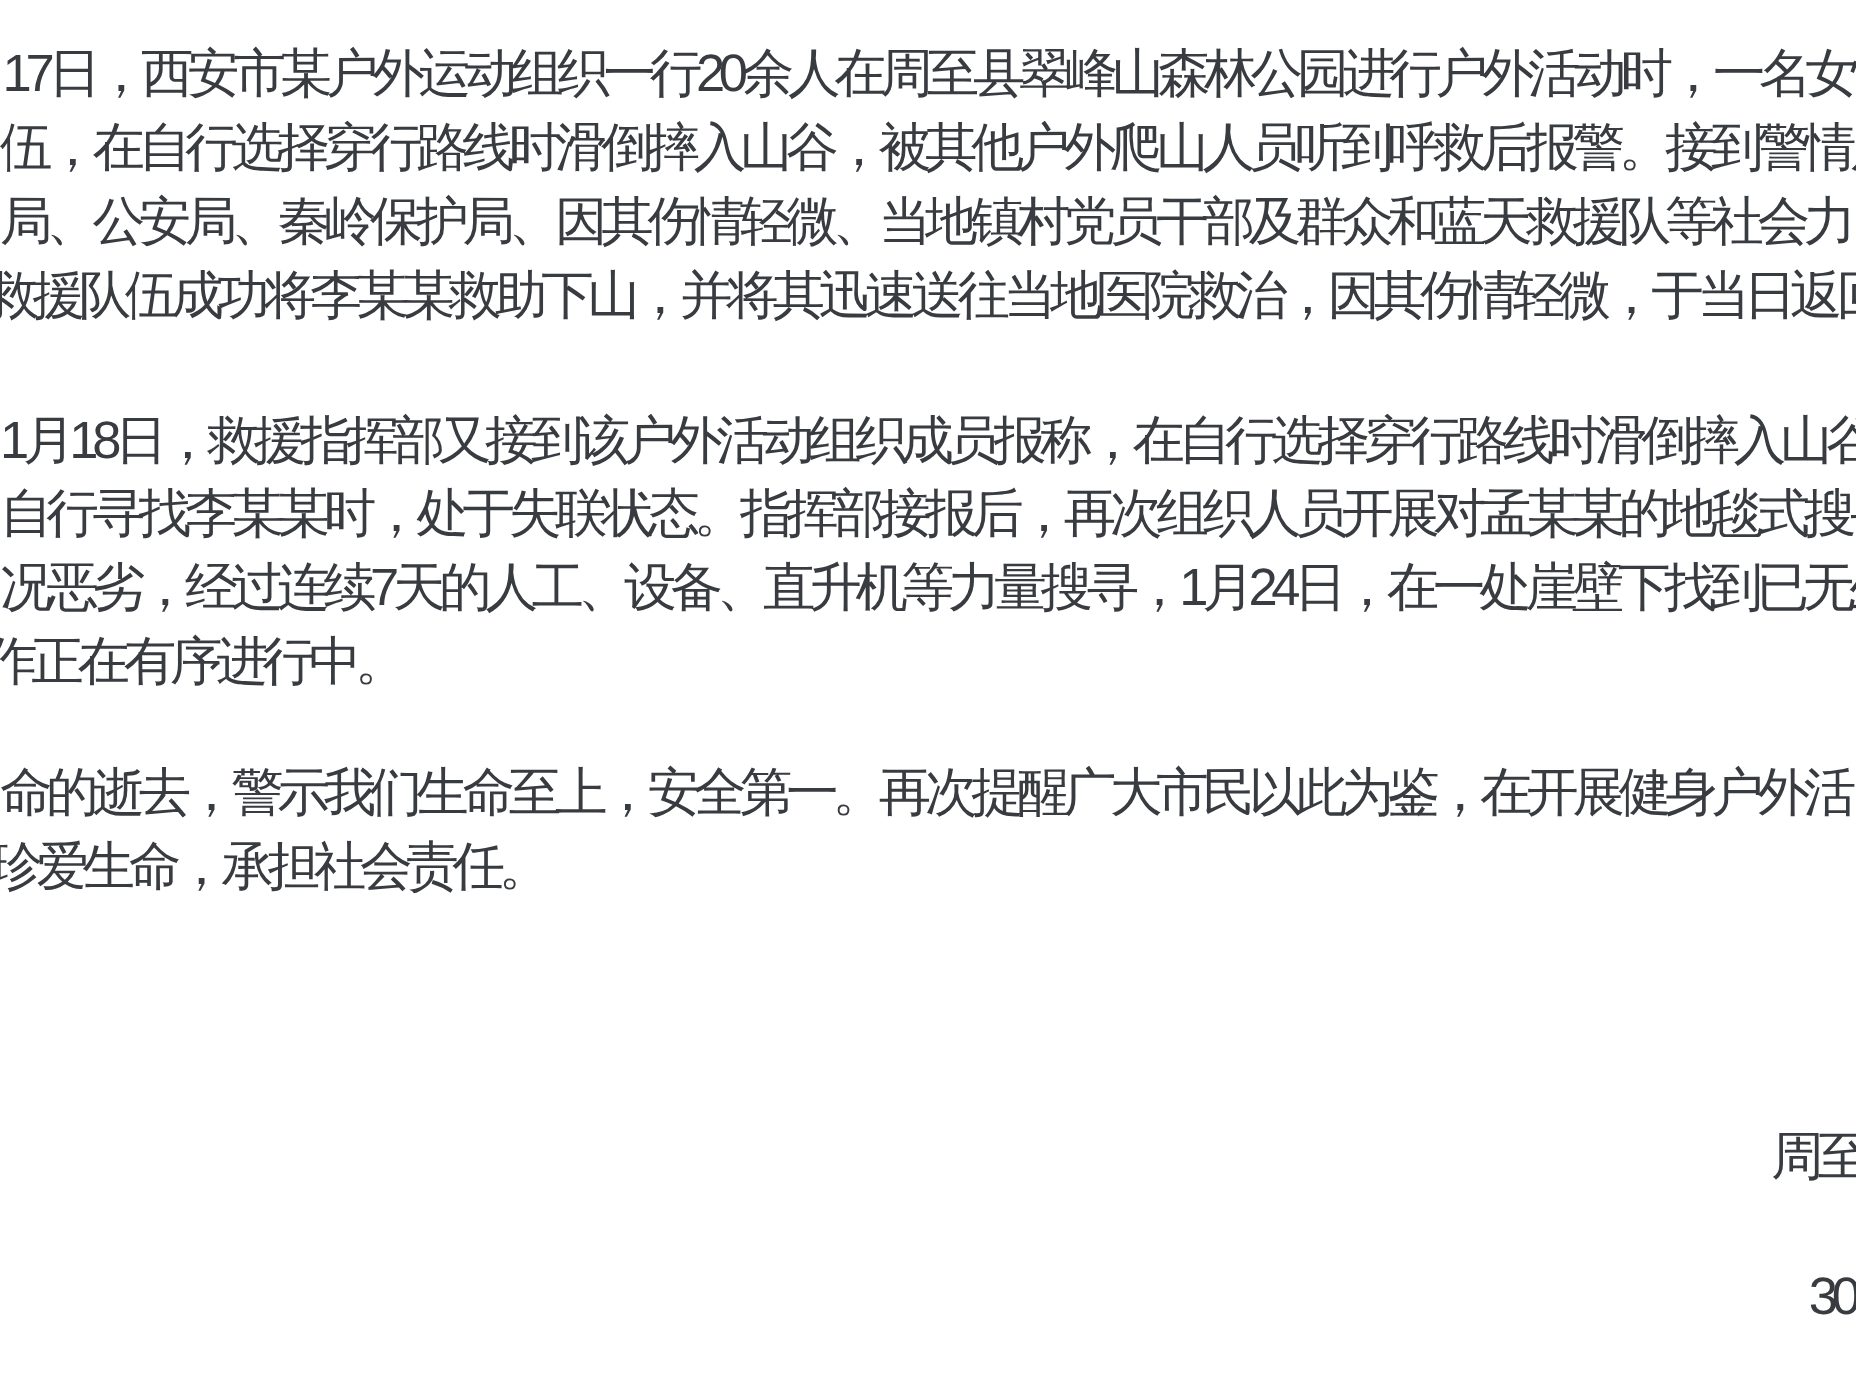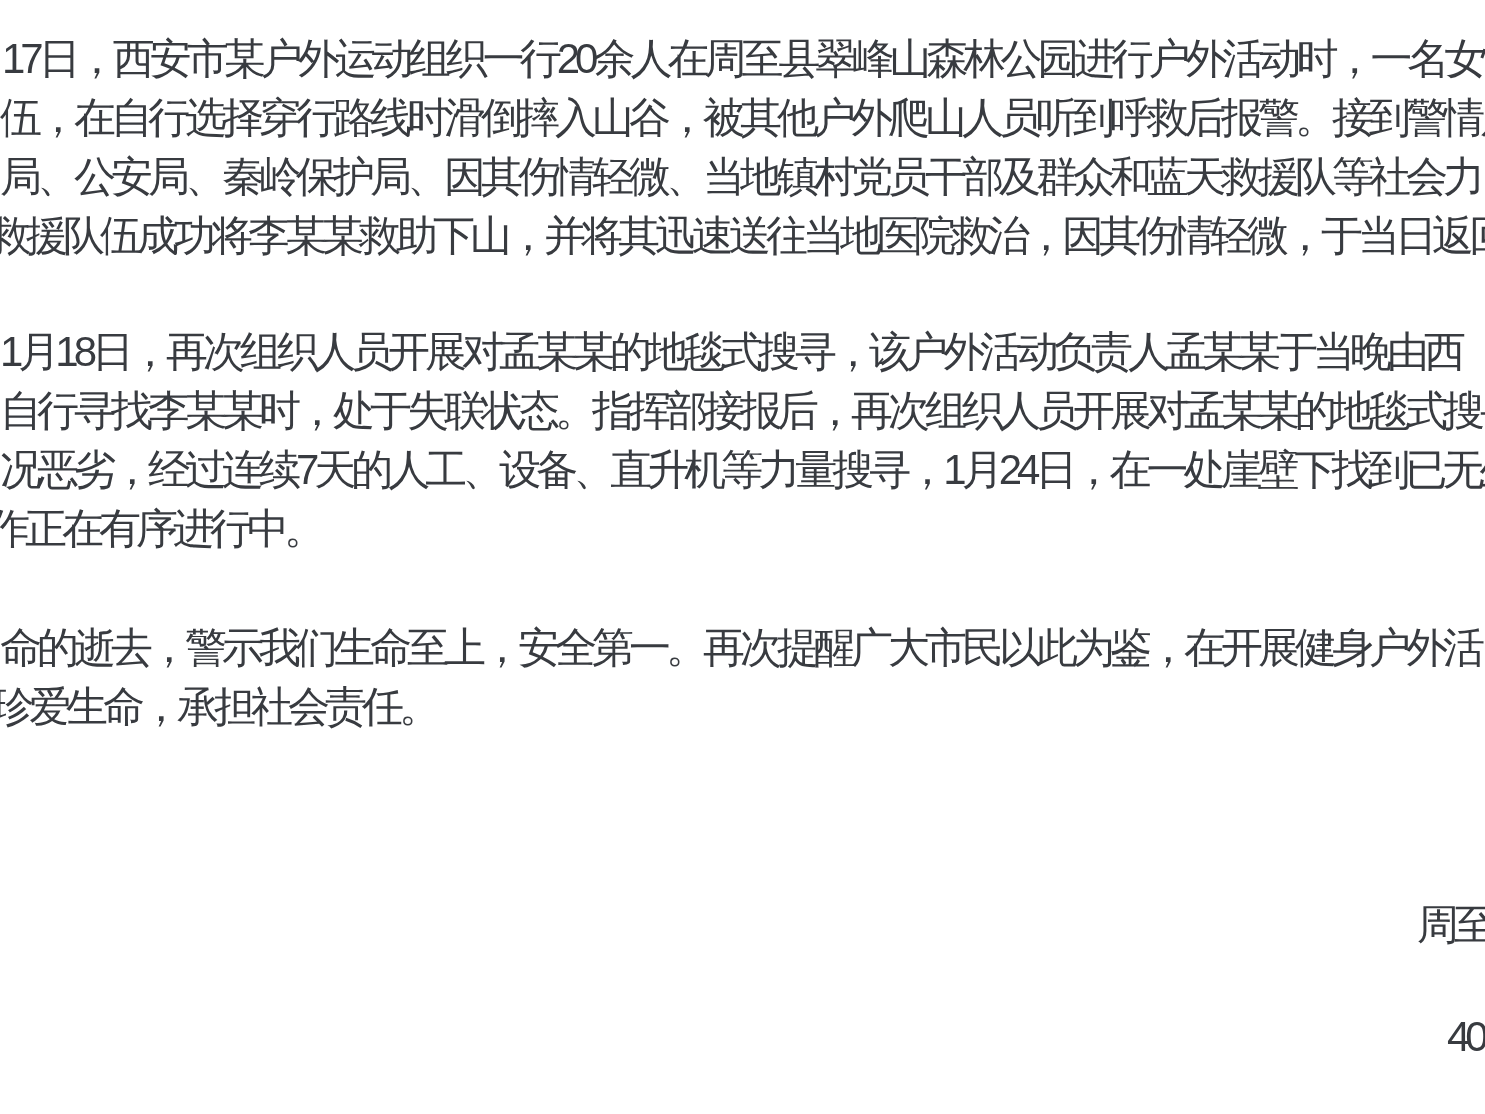--- a/index.html
+++ b/index.html
@@ -20,21 +20,21 @@
     letter-spacing: -5px;
   }
   .content {
     position: absolute;
     top: 29px;
     left: 0;
     width: 100%;
   }
   .para { margin: 0; }
   .para-2 { margin-top: 57px; }
-  .para-3 { margin-top: 60px; }
+  .para-3 { margin-top: 46px; }
   .line {
     white-space: nowrap;
     height: 59px;
   }
   
   .l1  { margin-left: 2px; }
   .l4  { margin-left: -11px; }
   .l8  { margin-left: -12px; }
   .l10 { margin-left: -8px; }
   .signature-line {
@@ -57,28 +57,28 @@
   <div class="content">
 
     <div class="para para-1">
       <div class="line l1">17日，西安市某户外运动组织一行20余人在周至县翠峰山森林公园进行户外活动时，一名女性</div>
       <div class="line l2">伍，在自行选择穿行路线时滑倒摔入山谷，被其他户外爬山人员听到呼救后报警。接到警情后</div>
       <div class="line l3">局、公安局、秦岭保护局、因其伤情轻微、当地镇村党员干部及群众和蓝天救援队等社会力</div>
       <div class="line l4">救援队伍成功将李某某救助下山，并将其迅速送往当地医院救治，因其伤情轻微，于当日返回西</div>
     </div>
 
     <div class="para para-2">
-      <div class="line l5">1月18日，再次组织人员开展对孟某某的地毯式搜寻，该户外活动负责人孟某某于当晚由西</div>
+      <div class="line l5">1月18日，救援指挥部又接到该户外活动组织成员报称，在自行选择穿行路线时滑倒摔入山谷</div>
       <div class="line l6">自行寻找李某某时，处于失联状态。指挥部接报后，再次组织人员开展对孟某某的地毯式搜寻</div>
       <div class="line l7">况恶劣，经过连续7天的人工、设备、直升机等力量搜寻，1月24日，在一处崖壁下找到已无生</div>
       <div class="line l8">作正在有序进行中。</div>
     </div>
 
     <div class="para para-3">
       <div class="line l9">命的逝去，警示我们生命至上，安全第一。再次提醒广大市民以此为鉴，在开展健身户外活</div>
       <div class="line l10">珍爱生命，承担社会责任。</div>
     </div>
 
   </div>
 
   <div class="signature-line">周至</div>
-  <div class="date-line">40</div>
+  <div class="date-line">30</div>
 </div>
 
 </body></html>

